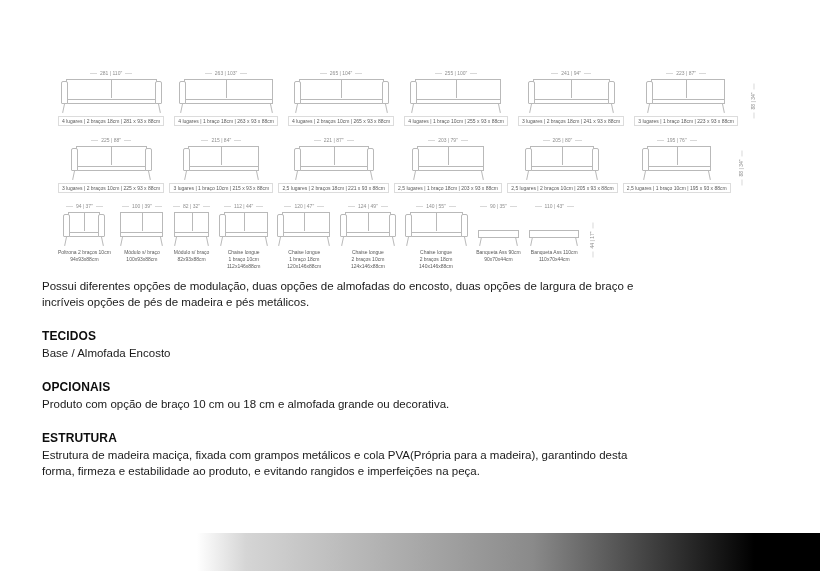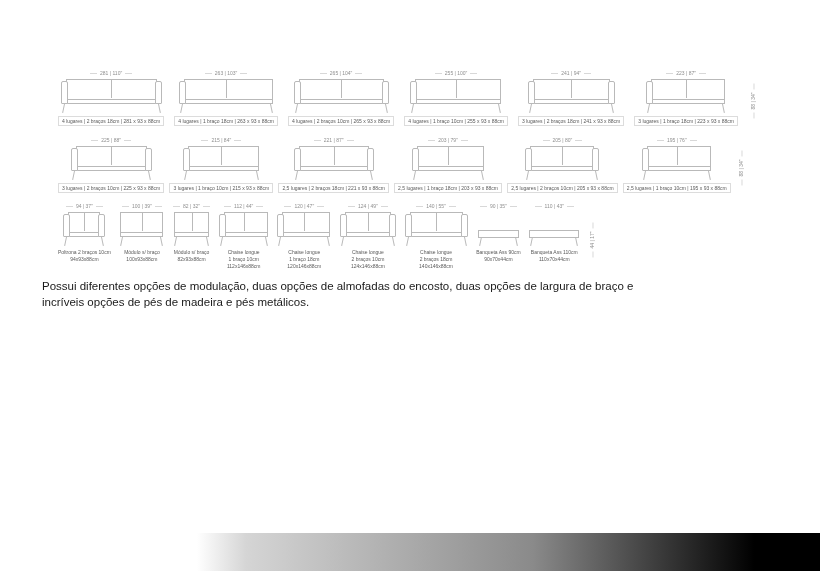--- a/index.html
+++ b/index.html
@@ -375,20 +375,30 @@
       <div class="vdim-wrap">
         <div class="vdim">44 | 17"</div>
       </div>
     </div>
 
   <div class="sections">
     <div class="sec">
       <p>Possui diferentes opções de modulação, duas opções de almofadas do encosto, duas opções de largura de braço e incríveis opções de pés de madeira e pés metálicos.</p>
     </div>
     <div class="sec">
+      <h3>TECIDOS</h3>
     </div>
     <div class="sec">
+      <p>Base / Almofada Encosto</p>
+    </div>
+    <div class="sec">
+      <h3>OPCIONAIS</h3>
+      <p>Produto com opção de braço 10 cm ou 18 cm e almofada grande ou decorativa.</p>
+    </div>
+    <div class="sec">
+      <h3>ESTRUTURA</h3>
+      <p>Estrutura de madeira maciça, fixada com grampos metálicos e cola PVA(Própria para a madeira), garantindo desta forma, firmeza e estabilidade ao produto, e evitando rangidos e imperfeições na peça.</p>
     </div>
   </div>
 
   <div class="bottom-banner"></div>
 
 </div>
 
 </body></html>

